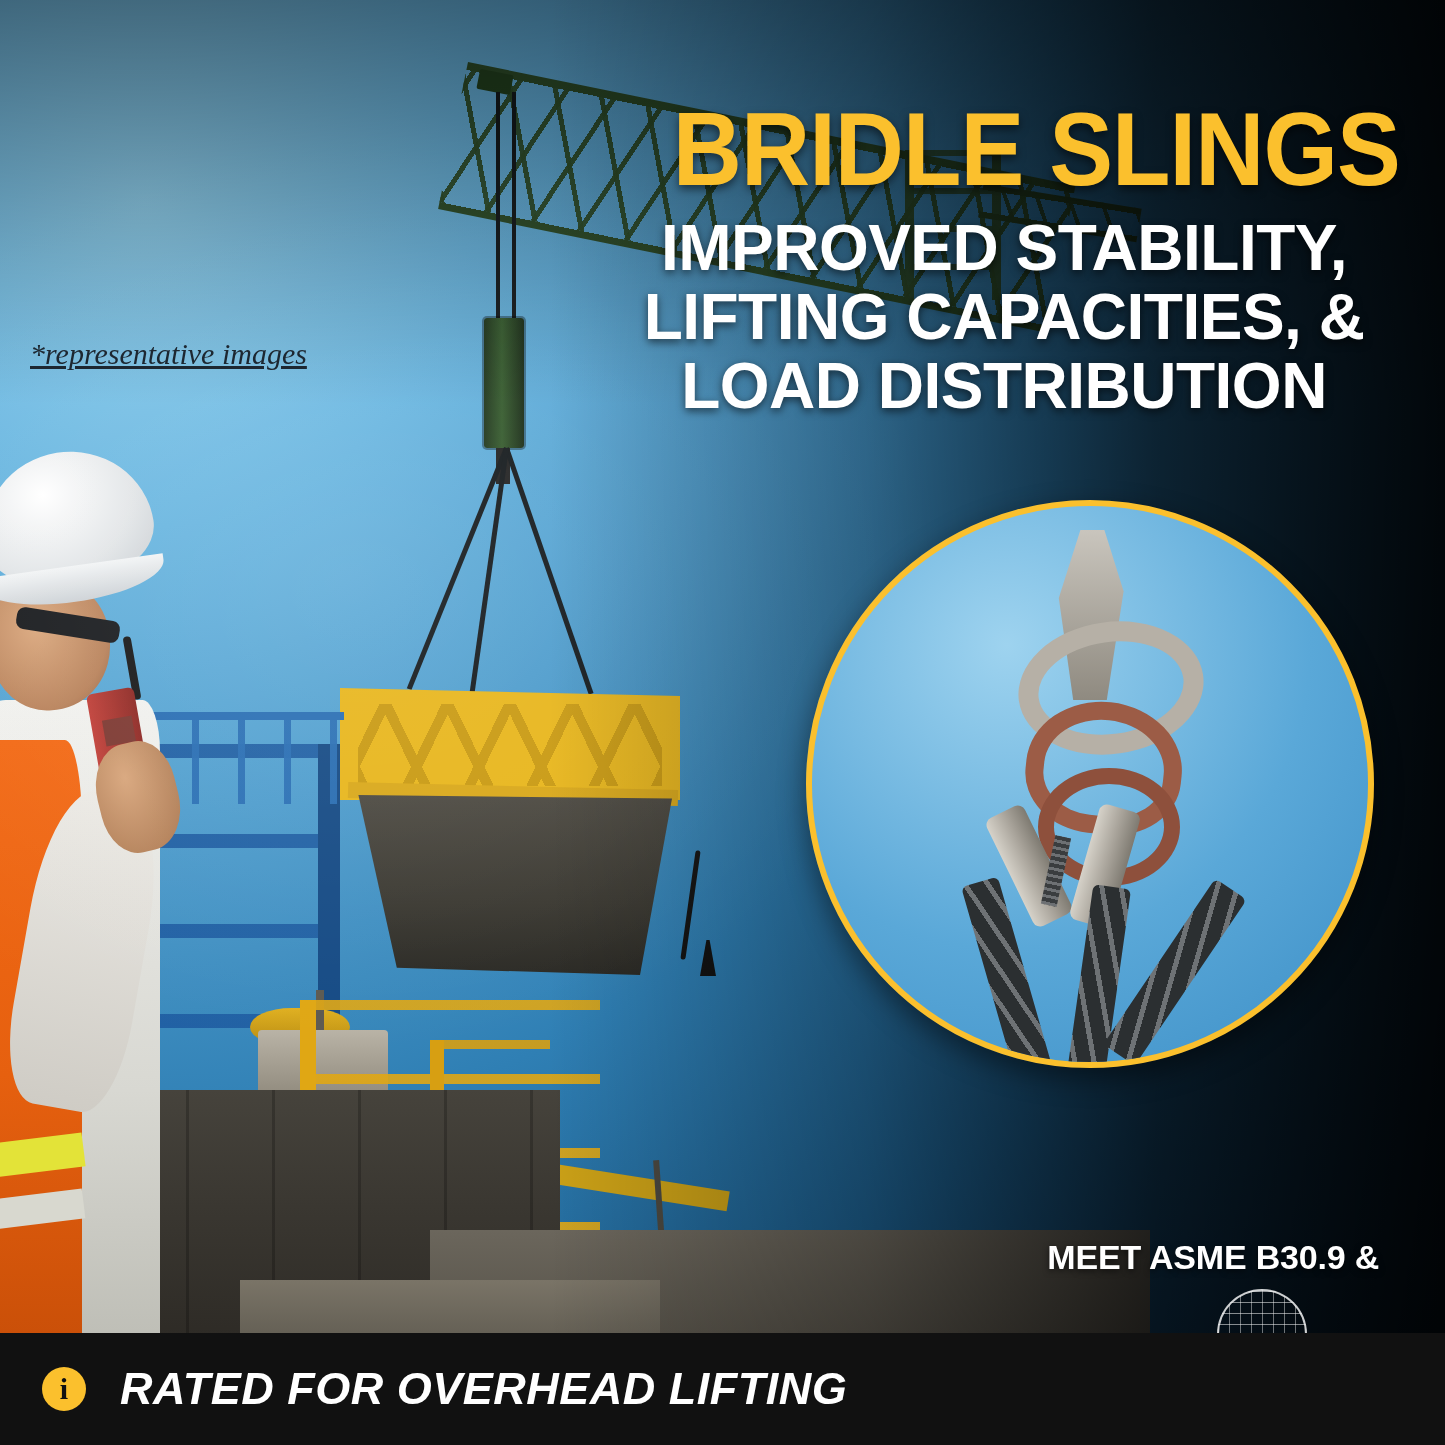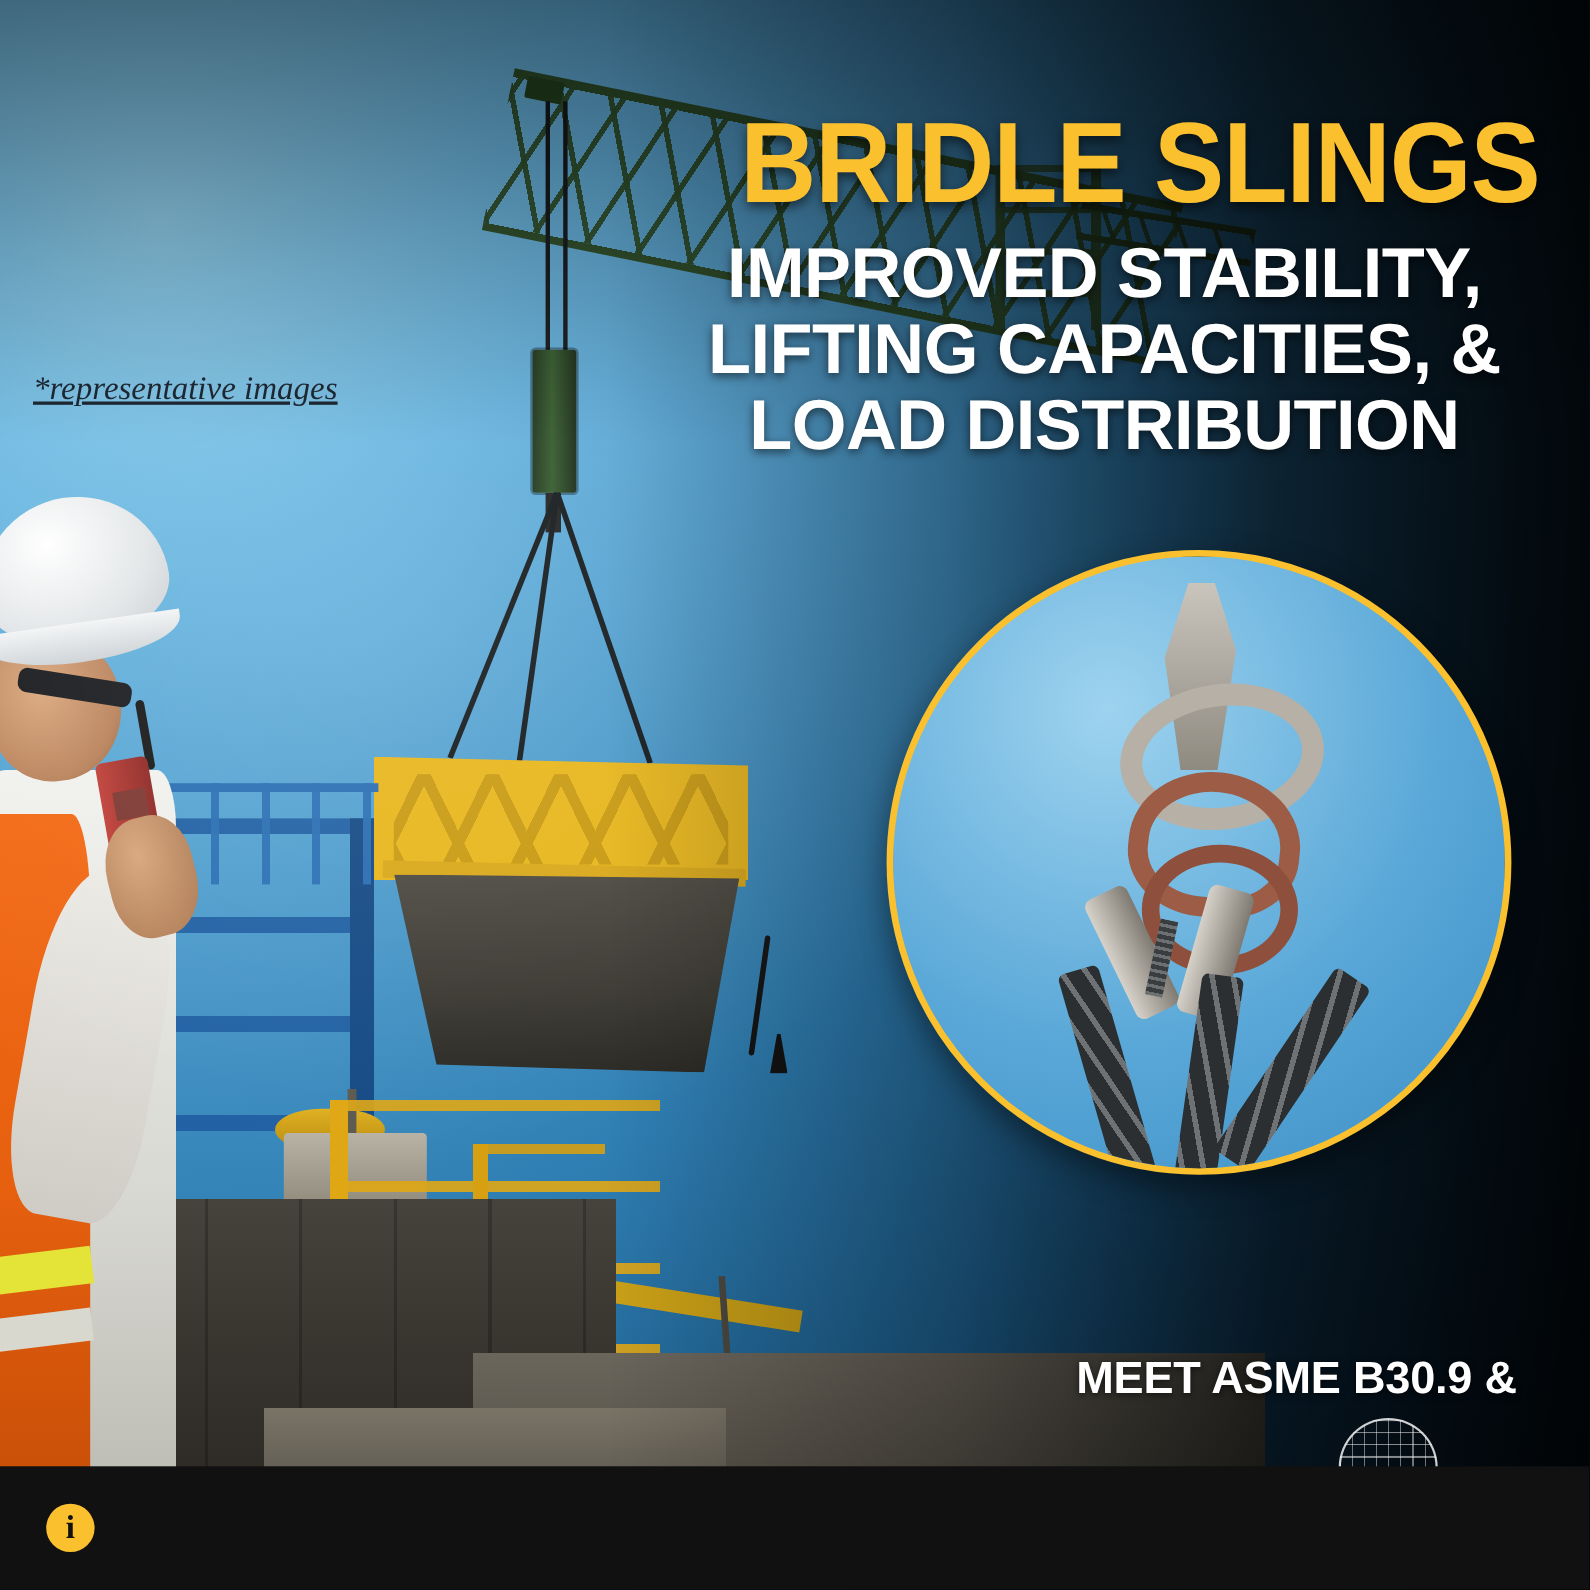--- a/index.html
+++ b/index.html
@@ -460,21 +460,21 @@
   }
 
   
   .standards {
     position: absolute;
     right: 66px;
     bottom: 168px;
     text-align: right;
     color: #fff;
     font-weight: 700;
-    font-size: 41px;
+    font-size: 34px;
     line-height: 1.16;
     text-transform: uppercase;
     text-shadow: 0 2px 6px rgba(0,0,0,.6);
     letter-spacing: -0.2px;
   }
 
   
   .asme-logo {
     position: absolute;
     right: 42px;
@@ -650,15 +650,16 @@
   </div>
 
   <div class="asme-logo">
     <div class="asme-globe"></div>
     <div class="asme-word">ASME</div>
   </div>
 
   <div class="bar-topline"></div>
   <div class="bottombar">
     <div class="info-badge">i</div>
+    <div class="bar-text">RATED FOR OVERHEAD LIFTING</div>
   </div>
 
 </div>
 
 </body></html>

